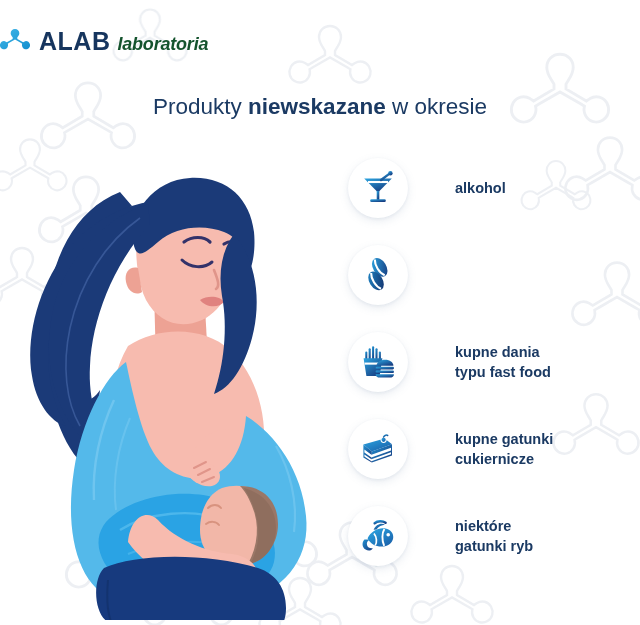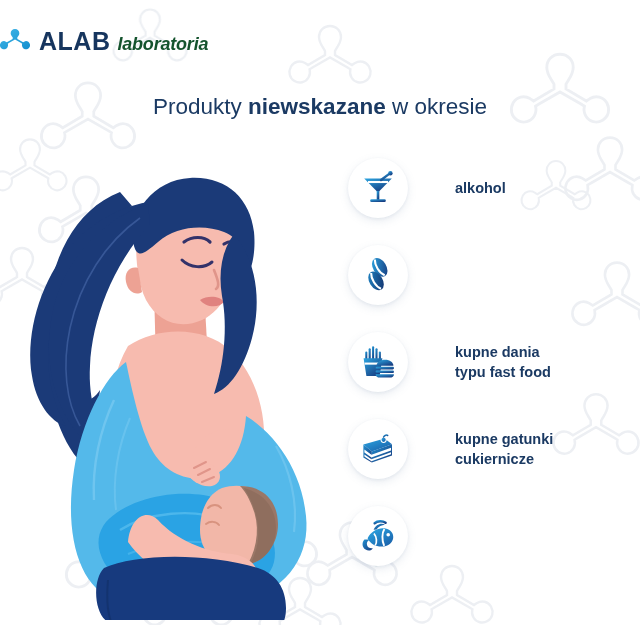--- a/index.html
+++ b/index.html
@@ -405,16 +405,18 @@
 
           <path d="M13,14.6 C15.8,18.2 16.2,23.2 14.2,26.4" stroke="#ffffff" stroke-width="1.7" fill="none"></path>
 
           <circle cx="27.2" cy="15.8" r="1.8" fill="#ffffff"></circle>
 
           <path d="M12.6,10.8 C14.8,5.4 20.4,3.4 24,5.8 C20.8,6 17.6,7.6 15.4,10.4 Z" fill="url(#gE2)"></path>
 
           <path d="M13.6,4.2 C16.6,1.8 21.6,1.6 24.6,3.8" stroke="url(#gE2)" stroke-width="2.4" fill="none" stroke-linecap="round"></path>
         </svg>
       </span>
+      <span class="product-label">niektóre
+gatunki ryb</span>
     </div>
 
   </div>
 </div>
 
 </body></html>

